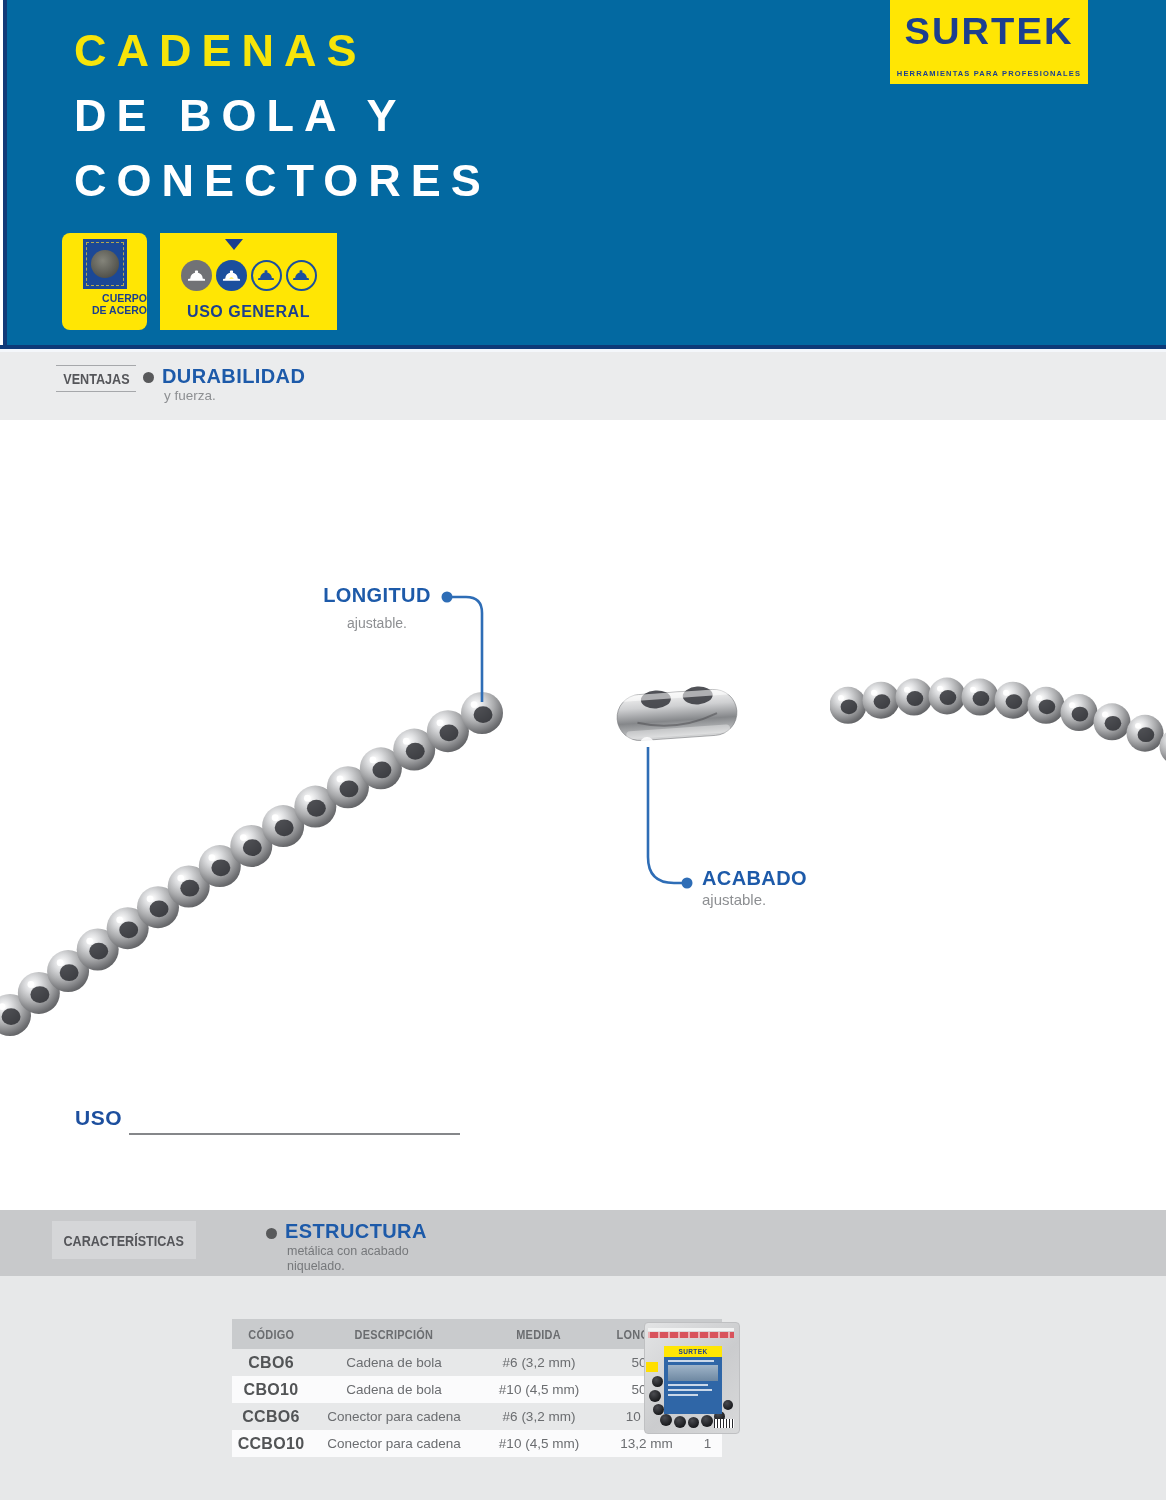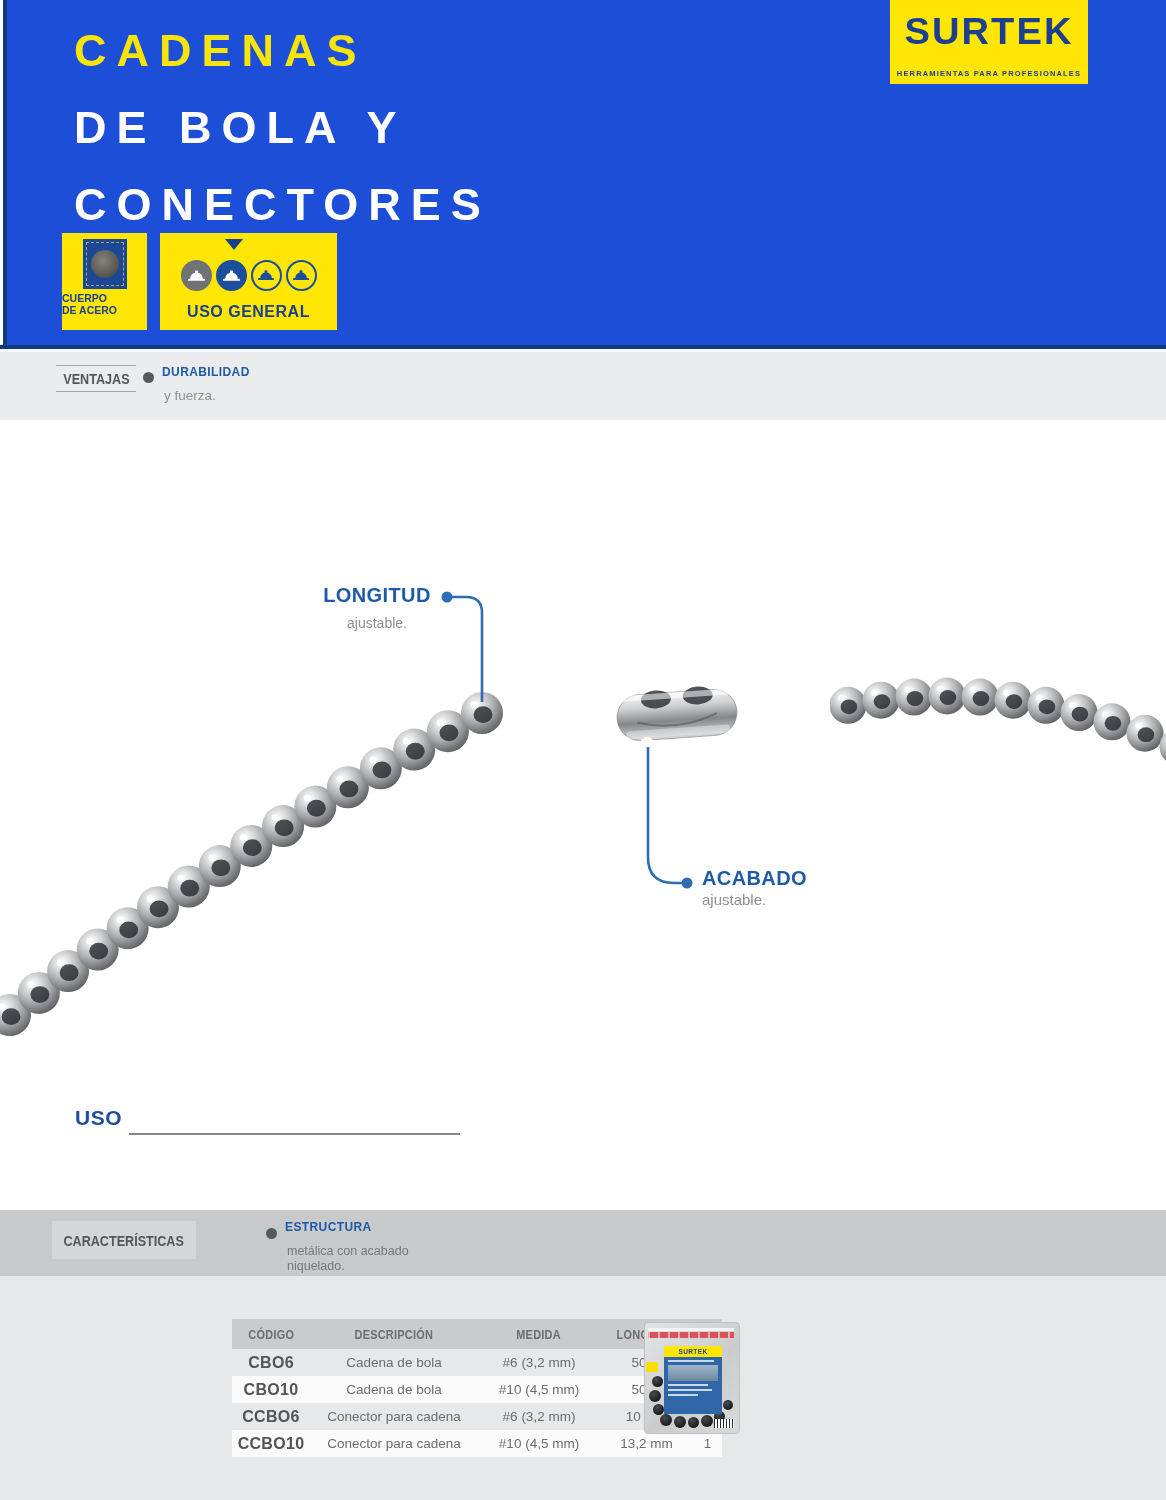--- a/index.html
+++ b/index.html
@@ -1,37 +1,37 @@
 <!DOCTYPE html>
 <html><head>
 <meta charset="utf-8">
 <style>
   html,body{margin:0;padding:0;background:#ffffff;}
   .page{position:relative;width:1166px;height:1500px;overflow:hidden;background:#ffffff;
         font-family:"Liberation Sans", sans-serif;}
 
   
-  .header{position:absolute;left:0;top:0;width:1166px;height:345px;background:#1d4ed8;}
+  .header{position:absolute;left:0;top:0;width:1166px;height:345px;background:#0369a1;}
   .edge-white{position:absolute;left:0;top:0;width:3px;height:352px;background:#ffffff;}
   .edge-navy{position:absolute;left:3px;top:0;width:4px;height:349px;background:#123a78;}
   .header-rule{position:absolute;left:0;top:345px;width:1166px;height:4px;background:#0e3a78;}
   .header-rule2{position:absolute;left:0;top:349px;width:1166px;height:3px;background:#f4f7fb;}
 
   .title{position:absolute;left:74px;top:18px;font-weight:800;font-size:45px;line-height:65px;
          letter-spacing:10px;margin:0;}
   .title .l1{color:#f7e409;display:block;}
-  .title .l2,.title .l3{color:#ffffff;display:block;margin-top:12px;}
+  .title .l2,.title .l3{color:#ffffff;display:block;}
 
   .logo-box{position:absolute;left:890px;top:0;width:198px;height:84px;background:#ffe604;text-align:center;}
   .logo-name{display:block;margin-top:11px;color:#1c3f8f;font-weight:800;font-size:37px;letter-spacing:2px;
              transform:scaleX(1.03);transform-origin:center;}
   .logo-tag{display:block;margin-top:16px;color:#1c3f8f;font-weight:bold;font-size:7.5px;letter-spacing:1.15px;}
 
   .badge{position:absolute;background:#ffe604;}
-  .badge-body{left:62px;top:233px;width:85px;height:97px;text-align:left;}
+  .badge-body{left:62px;top:233px;width:85px;height:97px;text-align:right;border-radius:8px;}
   .steel-icon{position:relative;width:44px;height:50px;margin:6px auto 0;background:#1b4896;}
   .steel-icon .dash{position:absolute;inset:3px;border:1px dashed #b3a94e;}
   .steel-icon .disc{position:absolute;left:8px;top:11px;width:28px;height:28px;border-radius:50%;
                     background:radial-gradient(circle at 42% 38%, #84847a, #50504a 75%);}
   .badge-body .txt{margin-top:4px;color:#1b3f8f;font-weight:800;font-size:10.5px;line-height:11.5px;}
 
   .badge-use{left:160px;top:233px;width:177px;height:97px;}
   .pointer{position:absolute;left:65px;top:6px;width:0;height:0;
            border-left:9px solid transparent;border-right:9px solid transparent;border-top:11px solid #1b3f8f;}
   .hats{position:absolute;left:0;top:27px;width:177px;display:flex;justify-content:center;gap:4px;}
@@ -43,21 +43,21 @@
              font-weight:800;font-size:16px;letter-spacing:.5px;}
 
   
   .ventajas-band{position:absolute;left:0;top:352px;width:1166px;height:68px;background:#ebeced;}
   .section-label{color:#55565a;font-weight:bold;font-size:15px;}
   .ventajas-label{position:absolute;left:56px;top:13px;width:80px;text-align:center;
                   border-top:1px solid #a6a8ab;border-bottom:1px solid #a6a8ab;padding:4px 0;}
   .cond{display:inline-block;transform:scaleX(.84);transform-origin:center;white-space:nowrap;}
   .bullet{position:absolute;width:11px;height:11px;border-radius:50%;background:#58595b;}
   .v-bullet{left:143px;top:20px;}
-  .blue-title{color:#1d5aa9;font-weight:800;font-size:12px;letter-spacing:.4px;}
+  .blue-title{color:#1d5aa9;font-weight:800;font-size:20px;letter-spacing:.4px;}
   .v-title{position:absolute;left:162px;top:13px;}
   .gray-sub{color:#8d8f92;font-size:13.5px;}
   .v-sub{position:absolute;left:164px;top:36px;}
 
   
   .art{position:absolute;}
   .callout-svg{position:absolute;left:0;top:0;width:1166px;height:1500px;pointer-events:none;}
 
   .callout-longitud{position:absolute;left:314px;top:584px;width:126px;text-align:center;}
   .callout-longitud .t{font-size:20px;}

